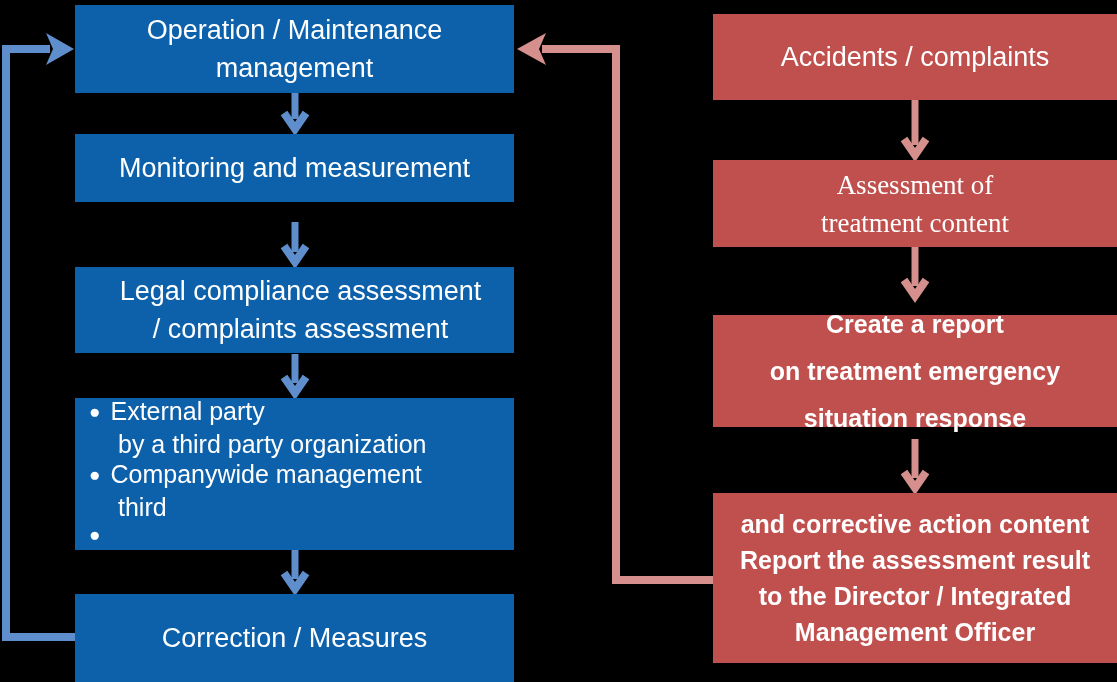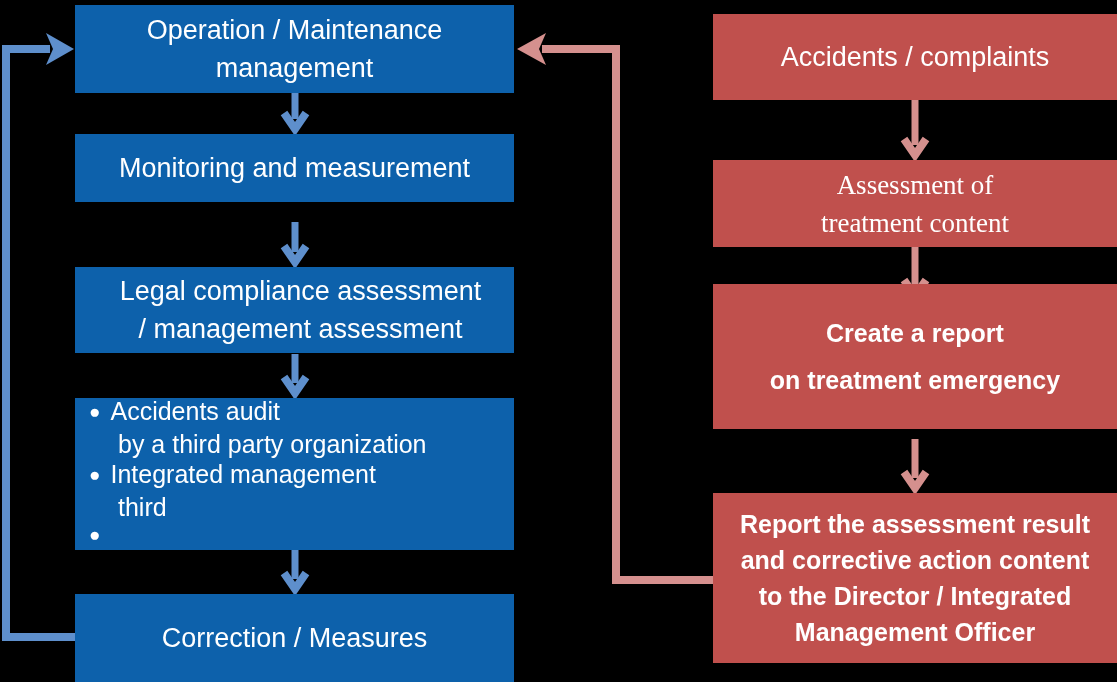--- a/index.html
+++ b/index.html
@@ -78,57 +78,58 @@
     <div>Operation / Maintenance</div>
     <div>management</div>
   </div>
 
   <div class="box blue" style="top:134px;height:68px;">
     <div>Monitoring and measurement</div>
   </div>
 
   <div class="box blue" style="top:267px;height:86px;padding-left:12px;">
     <div>Legal compliance assessment</div>
-    <div>/ management assessment</div>
+    <div>/ complaints assessment</div>
   </div>
 
   <div class="box blue bullets" style="top:398px;height:152px;">
     <div class="bullet-line">
       <span class="bullet">●</span>
-      <span>Accidents audit</span>
+      <span>External party</span>
     </div>
     <div class="cont-line">by a third party organization</div>
     <div class="bullet-line">
       <span class="bullet">●</span>
-      <span>Integrated management</span>
+      <span>Companywide management</span>
     </div>
     <div class="cont-line">third</div>
     <div class="bullet-line">
       <span class="bullet">●</span>
     </div>
   </div>
 
   <div class="box blue" style="top:594px;height:88px;text-align:right;">
     <div>Correction / Measures</div>
   </div>
 
   <div class="box red" style="top:14px;height:86px;">
     <div>Accidents / complaints</div>
   </div>
 
   <div class="box red" style="top:160px;height:87px;font-family:Liberation Serif, serif;">
     <div>Assessment of</div>
     <div>treatment content</div>
   </div>
 
-  <div class="box red bold" style="top:284px;height:145px;gap:11px;">
+  <div class="box red bold" style="top:315px;height:112px;gap:11px;">
     <div>Create a report</div>
     <div>on treatment emergency</div>
+    <div>situation response</div>
   </div>
 
   <div class="box red bold" style="top:493px;height:170px;">
+    <div>and corrective action content</div>
     <div>Report the assessment result</div>
-    <div>and corrective action content</div>
     <div>to the Director / Integrated</div>
     <div>Management Officer</div>
   </div>
 
 </div>
 
 </body></html>

